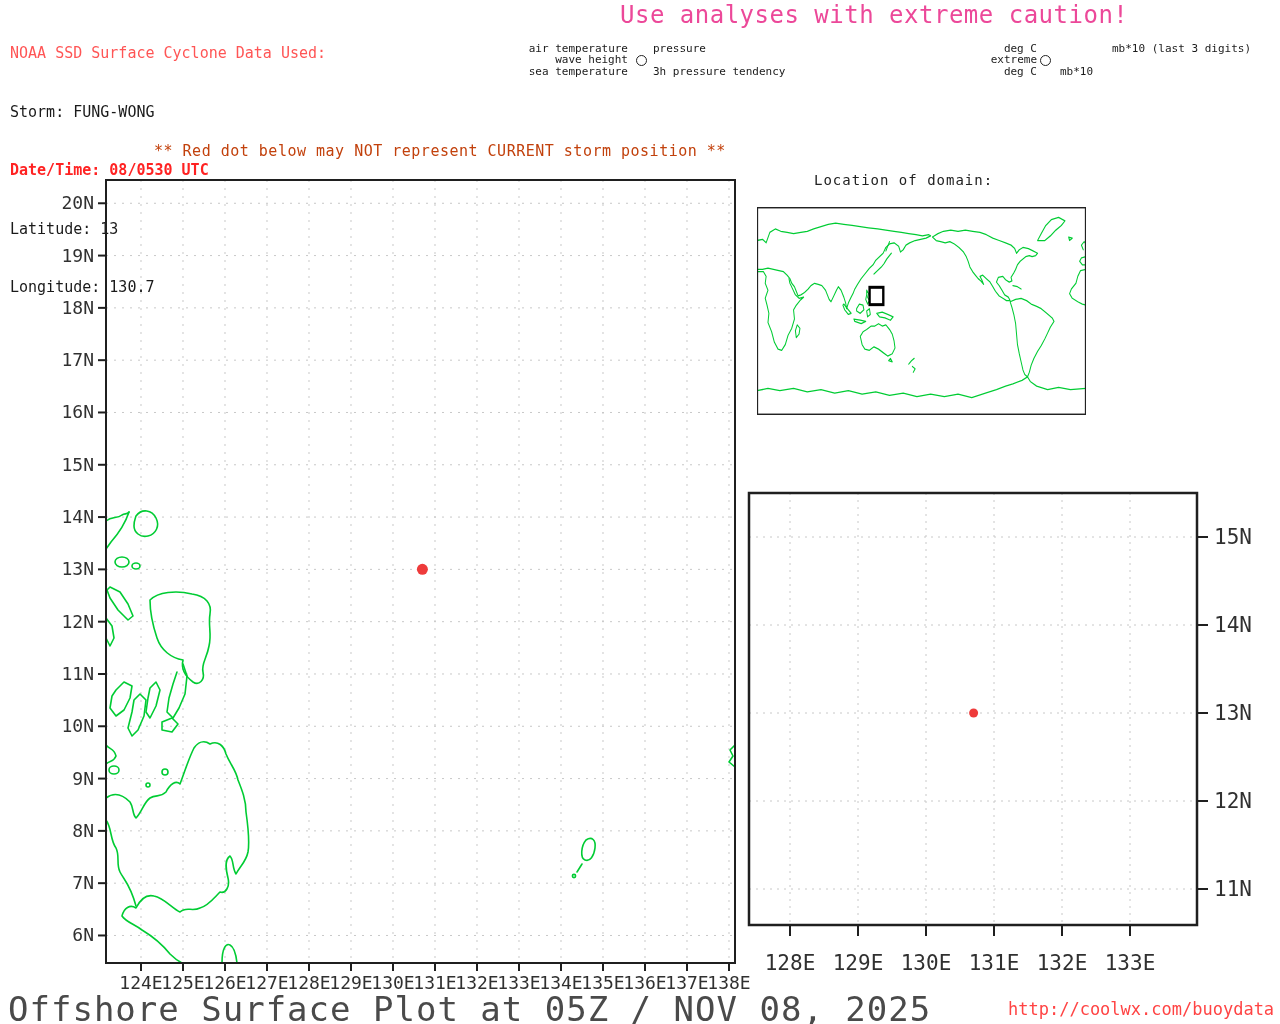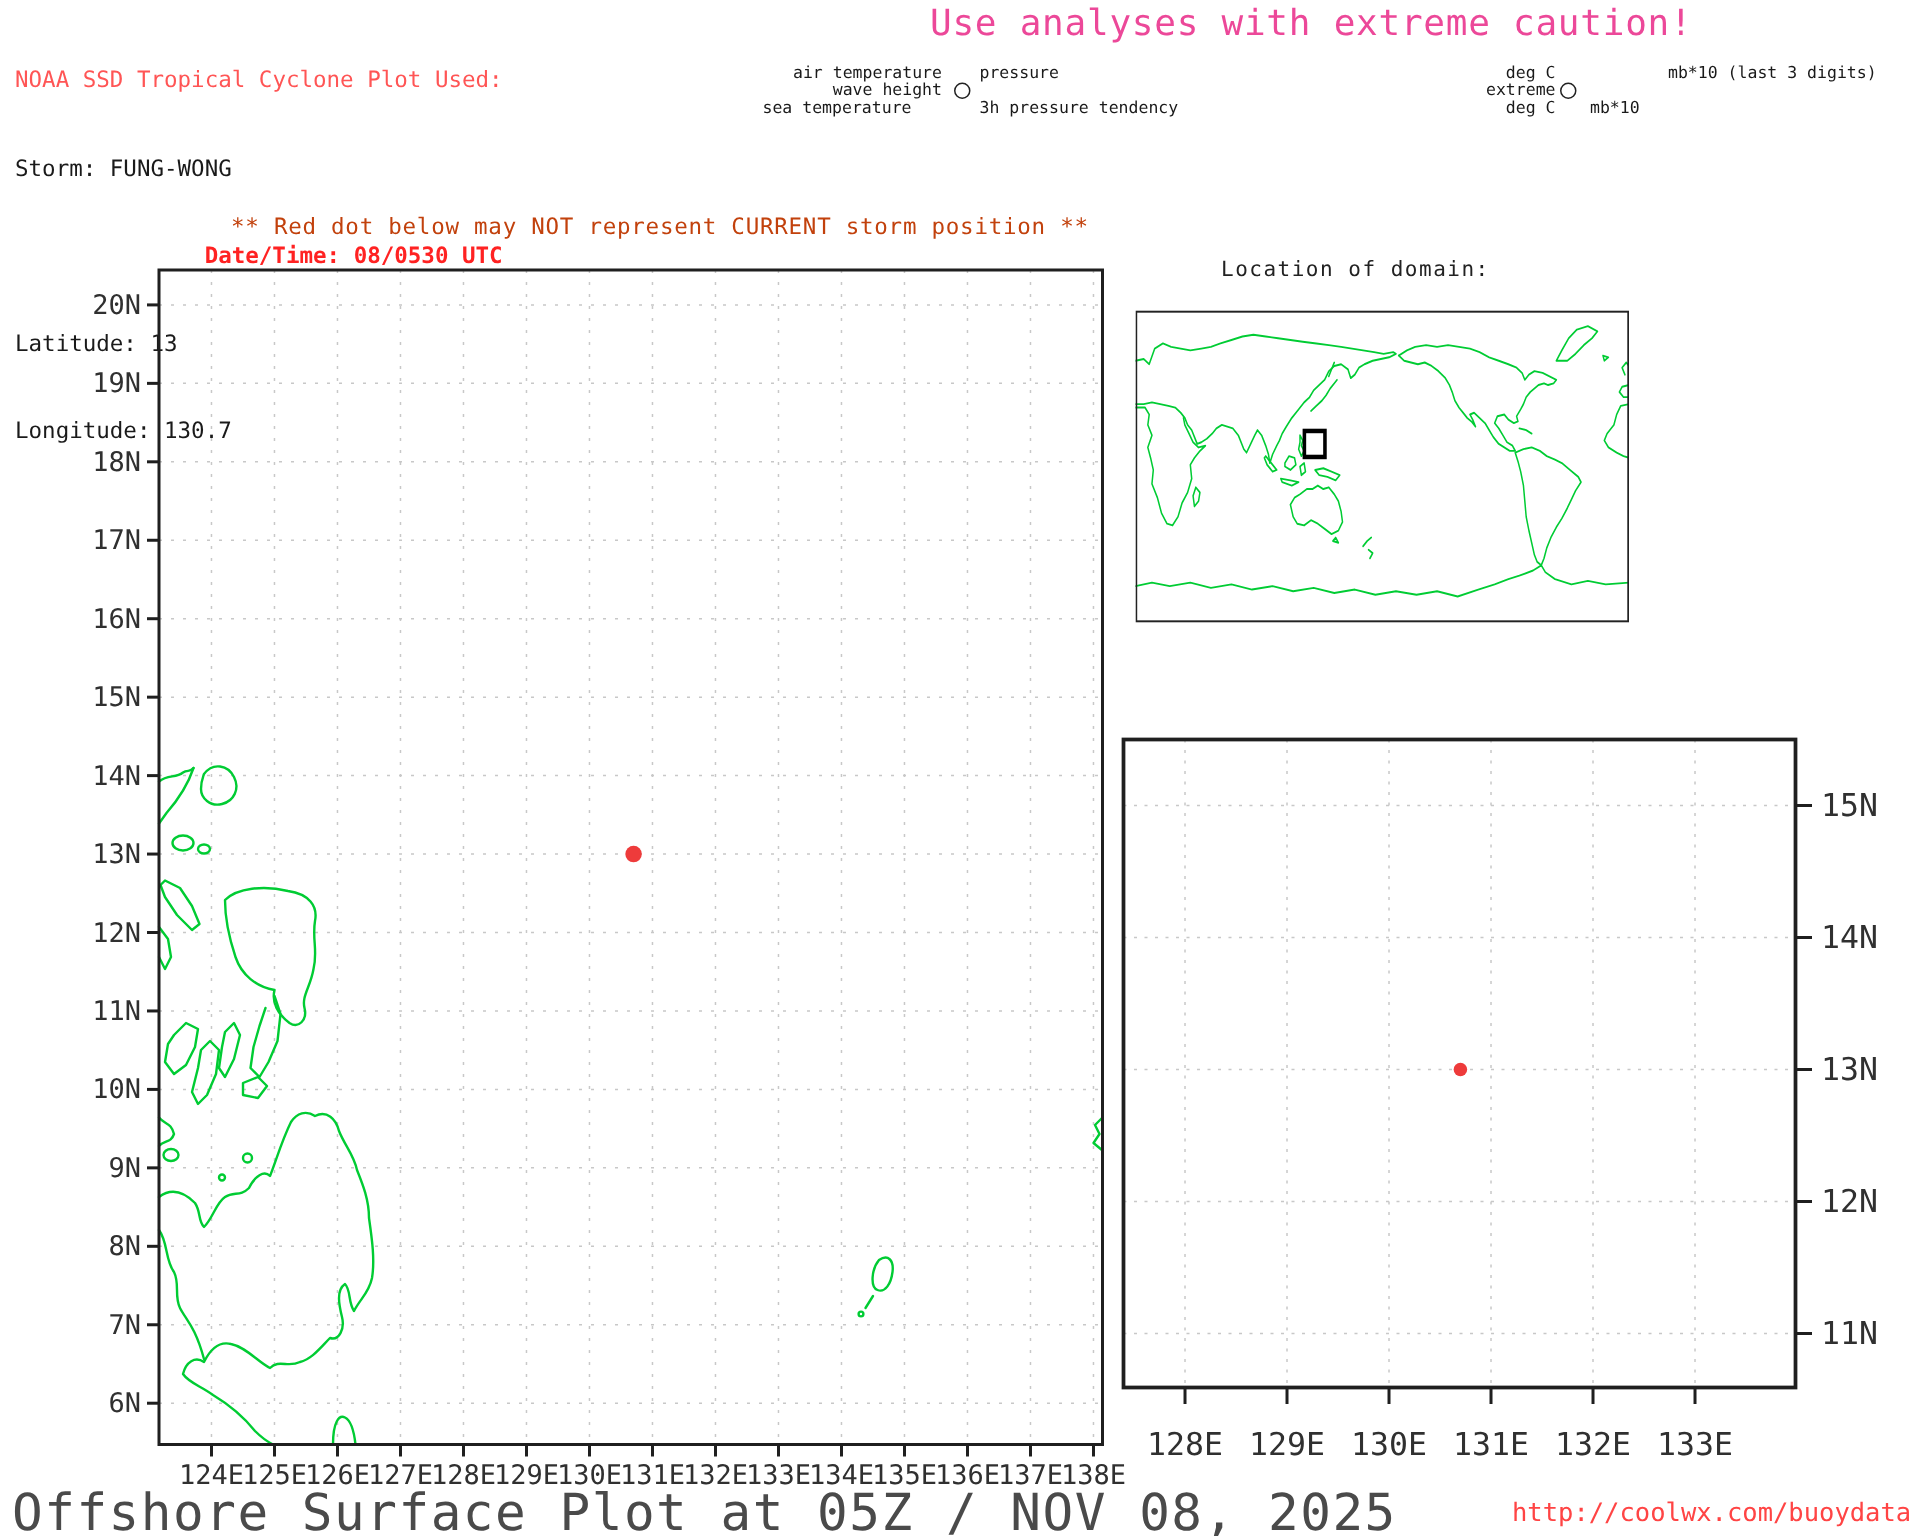--- a/index.html
+++ b/index.html
@@ -5,21 +5,21 @@
   * { box-sizing: border-box; margin: 0; padding: 0; }
   html,body { background:#fff; }
   .screen {
     position: relative; width: 1280px; height: 1024px; background: #ffffff;
     font-family: "DejaVu Sans Mono", monospace; overflow: hidden; color:#1a1a1a;
   }
   .abs { position: absolute; white-space: pre; }
   
   .storm-info { left: 10px; top: 5px; font-size: 15px; line-height: 19.5px; }
   .red-light { color: #ff5555; }
-  .red-bold { color: #ff2222; font-weight: bold; text-align: right; }
+  .red-bold { color: #ff2222; font-weight: bold; }
   .caution { left: 620px; top: 1px; font-size: 24px; color: #ec4899; letter-spacing: .5px; }
   
   .lg { font-size: 11px; color: #1a1a1a; line-height: 12px; }
   .lg-right { text-align: right; }
   .lg-circle {
     width: 11px; height: 11px; border: 1.4px solid #222; border-radius: 50%;
     background: transparent; position: absolute;
   }
   .warning { left: 154px; top: 142px; font-size: 15px; color: #c2410c; letter-spacing: .5px; }
   .inset-title { left: 814px; top: 172px; font-size: 14px; color: #222; letter-spacing: 1px; }
@@ -31,32 +31,32 @@
   .footer-url { left: 1008px; top: 999px; font-size: 17px; color: #ff4444; }
   .coast { fill: none; stroke: #00cc33; stroke-width: 1.6; stroke-linejoin: round; stroke-linecap: round; }
   .wcoast { fill: none; stroke: #00cc33; stroke-width: 1.1; stroke-linejoin: round; stroke-linecap: round; }
 </style>
 </head>
 <body>
 
 <div class="screen">
 
   <div class="abs storm-info">
-    <div class="red-light">NOAA SSD Tropical Cyclone Plot Used:</div>
+    <div class="red-light">NOAA SSD Surface Cyclone Data Used:</div>
     <div>Storm: FUNG-WONG</div>
     <div class="red-bold">Date/Time: 08/0530 UTC</div>
     <div>Latitude: 13</div>
     <div>Longitude: 130.7</div>
   </div>
 
   <div class="abs caution">Use analyses with extreme caution!</div>
 
   <div class="abs lg lg-right" style="left:488px; top:43px; width:140px;">air temperature</div>
   <div class="abs lg lg-right" style="left:488px; top:54px; width:140px;">wave height</div>
-  <div class="abs lg lg-right" style="left:488px; top:66px; width:140px;text-align:center;">sea temperature</div>
+  <div class="abs lg lg-right" style="left:488px; top:66px; width:140px;">sea temperature</div>
   <div class="lg-circle" style="left:636px; top:55px;"></div>
   <div class="abs lg" style="left:653px; top:43px;">pressure</div>
   <div class="abs lg" style="left:653px; top:66px;">3h pressure tendency</div>
 
   <div class="abs lg lg-right" style="left:897px; top:43px; width:140px;">deg C</div>
   <div class="abs lg lg-right" style="left:897px; top:54px; width:140px;">extreme</div>
   <div class="abs lg lg-right" style="left:897px; top:66px; width:140px;">deg C</div>
   <div class="lg-circle" style="left:1040px; top:55px;"></div>
   <div class="abs lg" style="left:1112px; top:43px;">mb*10 (last 3 digits)</div>
   <div class="abs lg" style="left:1060px; top:66px;">mb*10</div>

